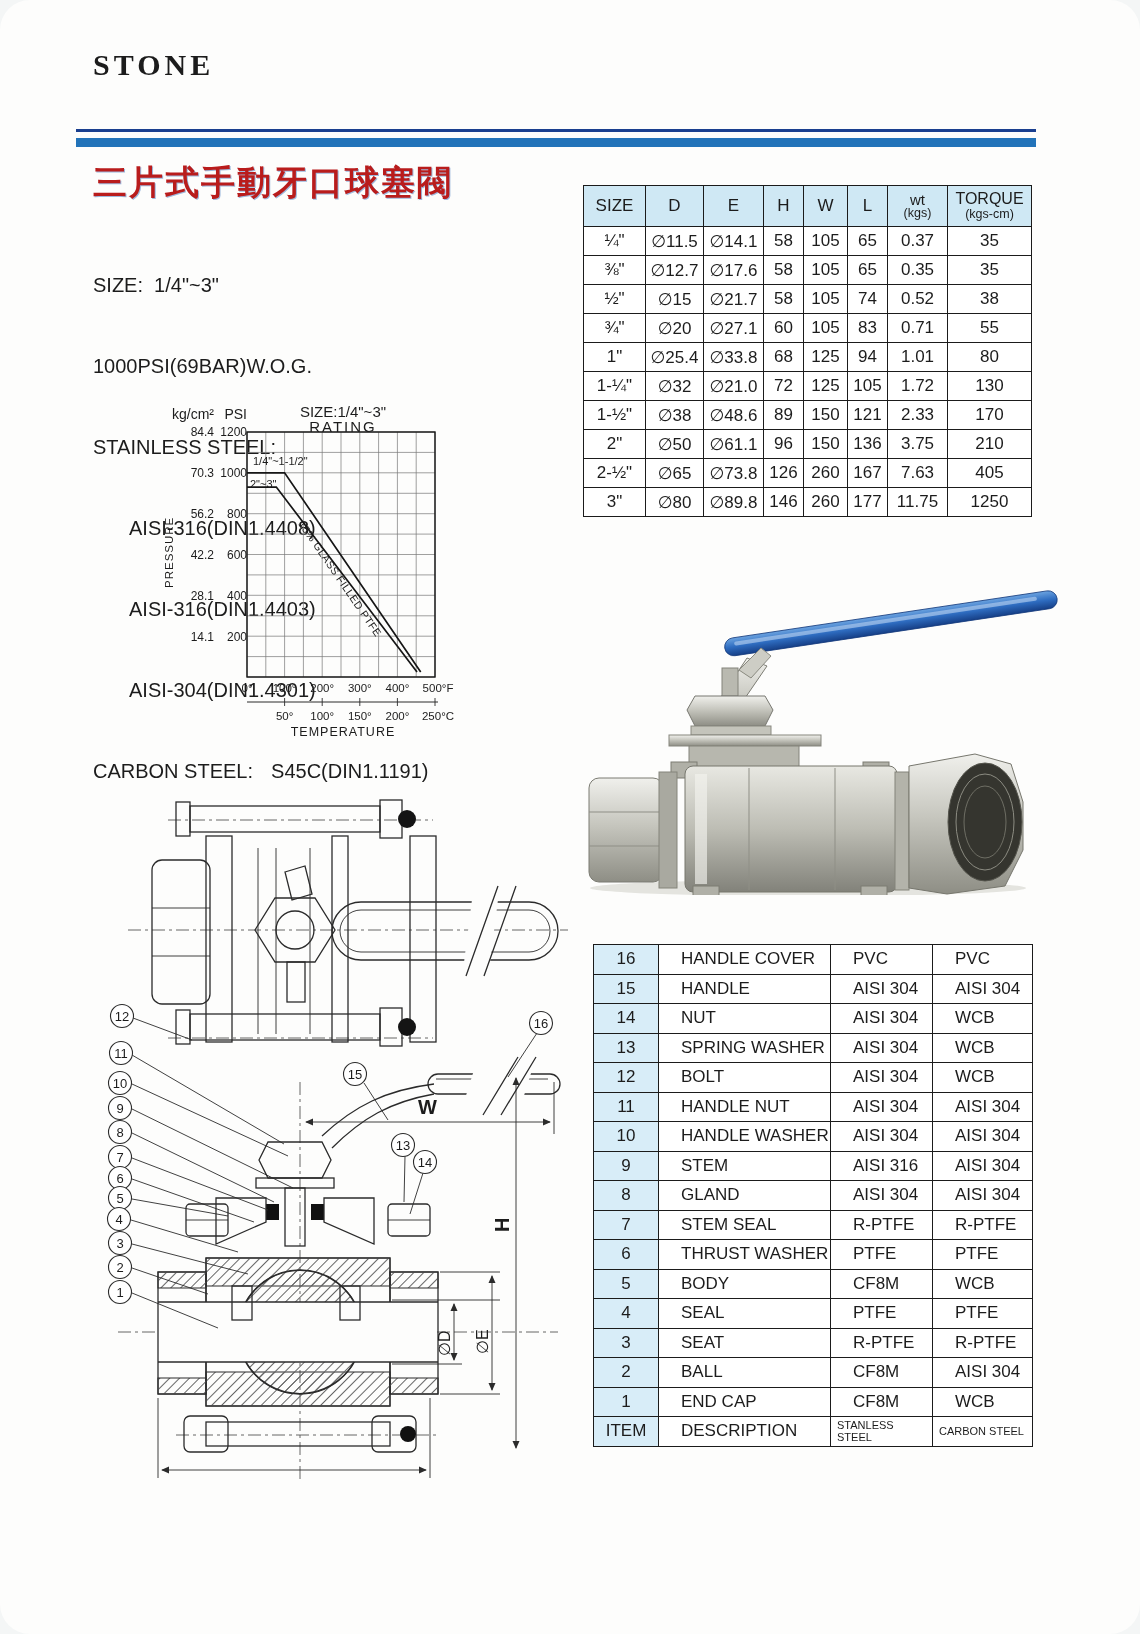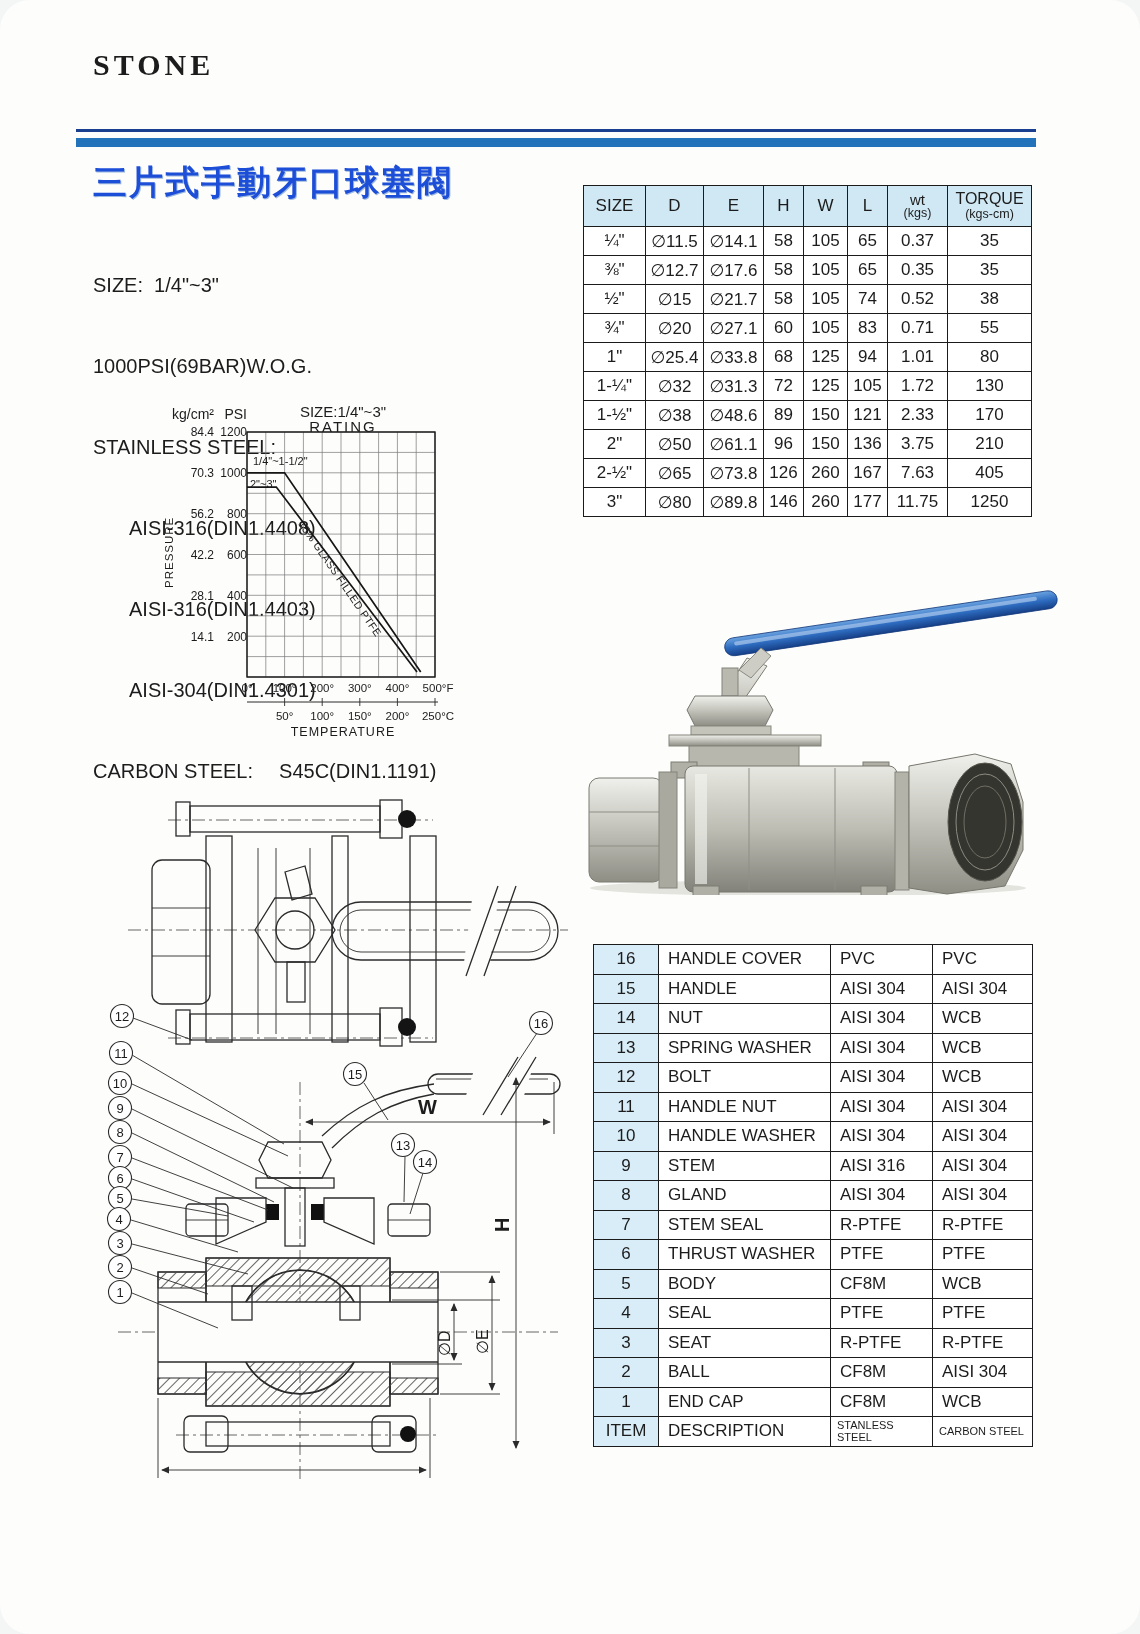--- a/index.html
+++ b/index.html
@@ -2,34 +2,34 @@
 <html><head>
 <meta charset="utf-8">
 <style>
   html,body{margin:0;padding:0;}
   body{width:1140px;height:1634px;background:#f4f6f6;font-family:"Liberation Sans",sans-serif;color:#1c1c1c;}
   #page{position:relative;width:1140px;height:1634px;background:#fdfdfc;overflow:hidden;border-radius:30px;}
   .abs{position:absolute;}
   .brand{font-family:"Liberation Serif",serif;font-weight:bold;font-size:30px;letter-spacing:4px;}
   .subtitle{font-family:"Liberation Serif",serif;font-weight:bold;font-size:17px;letter-spacing:1px;word-spacing:4px;}
   .rule{left:76px;width:960px;}
-  .zh-title{font-weight:bold;font-size:34px;letter-spacing:2px;color:#1d4ed8;text-shadow:1px 1px 0 #9db9dd;}
+  .zh-title{font-weight:bold;font-size:34px;letter-spacing:2px;color:#b91c1c;text-shadow:1px 1px 0 #9db9dd;}
   .specs{font-size:20px;line-height:27px;white-space:pre;}
   .specs .indent{padding-left:36px;}
-  .carbon-row{display:flex;align-items:baseline;gap:26px;}
+  .carbon-row{display:flex;align-items:baseline;gap:18px;}
   table{border-collapse:collapse;background:#fff;}
   table td,table th{border:1.5px solid #1b1b1b;text-align:center;font-weight:normal;}
   table.dim{font-size:17px;}
   table.dim th{background:#cfe8f4;height:38px;line-height:1.05;}
   table.dim td{height:26px;}
   table.dim .hdr-sub{font-size:12.5px;}
   table.parts{font-size:17px;}
   table.parts td{height:26.5px;}
   table.parts td.item{background:#d8edf8;width:62px;}
-  table.parts td.desc,table.parts td.mat{text-align:left;padding-left:9px;}
+  table.parts td.desc,table.parts td.mat{text-align:left;padding-left:22px;}
   table.parts td.small{font-size:11px;padding-left:6px;}
   svg{font-family:"Liberation Sans",sans-serif;}
   svg text{fill:#1c1c1c;}
   .cl{stroke:#555;stroke-width:0.9;stroke-dasharray:13 4 3 4;fill:none;}
   .ln{stroke:#2b2b2b;stroke-width:1.3;fill:none;}
   .lt{stroke:#2b2b2b;stroke-width:0.9;fill:none;}
   .dim-l{stroke:#2b2b2b;stroke-width:0.9;fill:none;marker-start:url(#ar);marker-end:url(#ar);}
   .callout{stroke:#2b2b2b;stroke-width:1.1;fill:#fff;}
   .co-t{font-size:13px;text-anchor:middle;}
 </style>
@@ -139,21 +139,21 @@
           <td>68</td>
           <td>125</td>
           <td>94</td>
           <td>1.01</td>
           <td>80</td>
         </tr>
 
         <tr>
           <td>1-¼"</td>
           <td>∅32</td>
-          <td>∅31.3</td>
+          <td>∅21.0</td>
           <td>72</td>
           <td>125</td>
           <td>105</td>
           <td>1.72</td>
           <td>130</td>
         </tr>
 
         <tr>
           <td>1-½"</td>
           <td>∅38</td>

